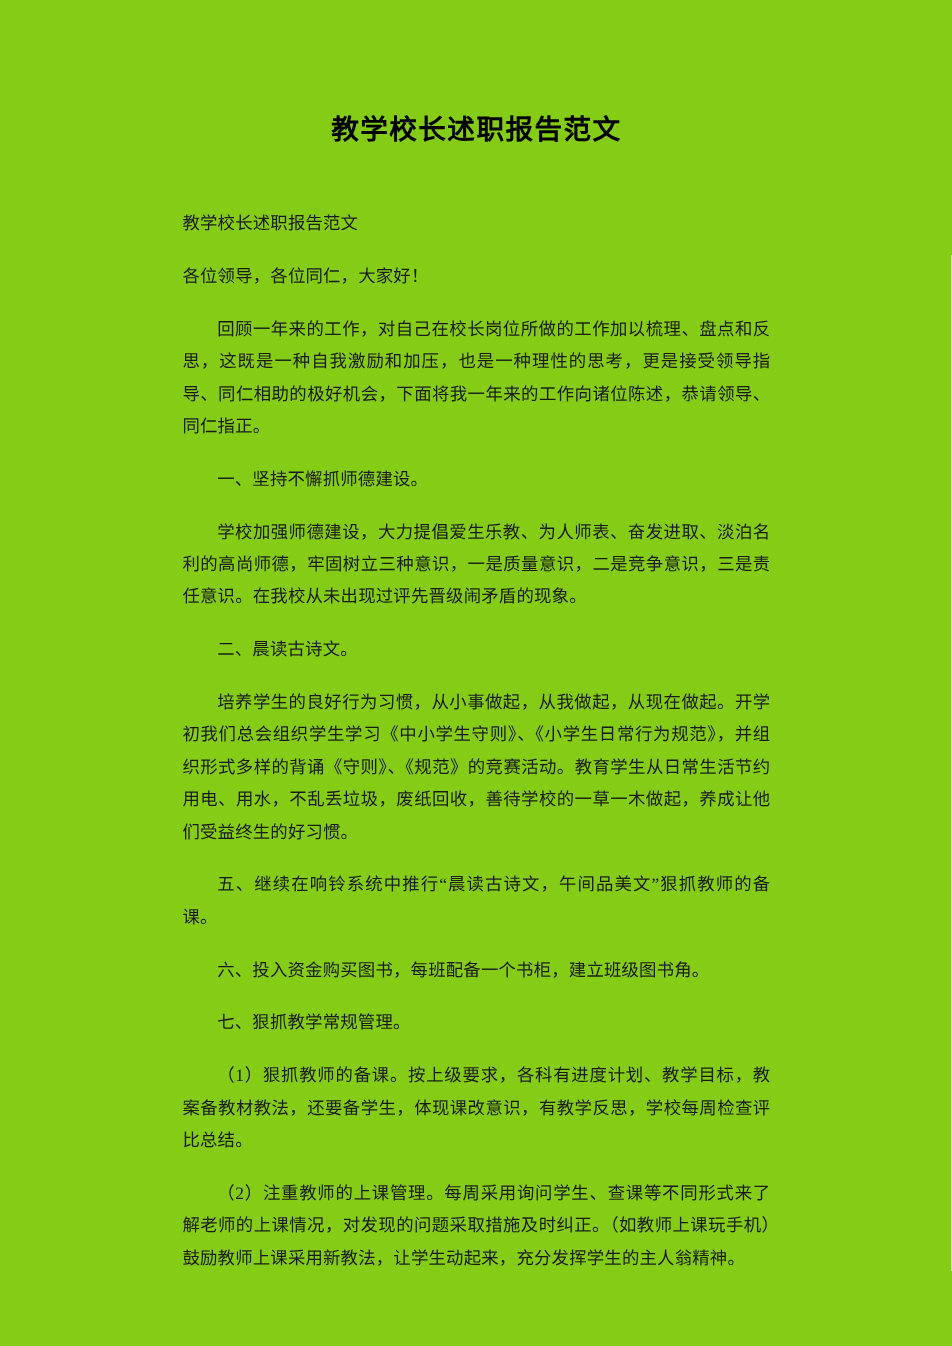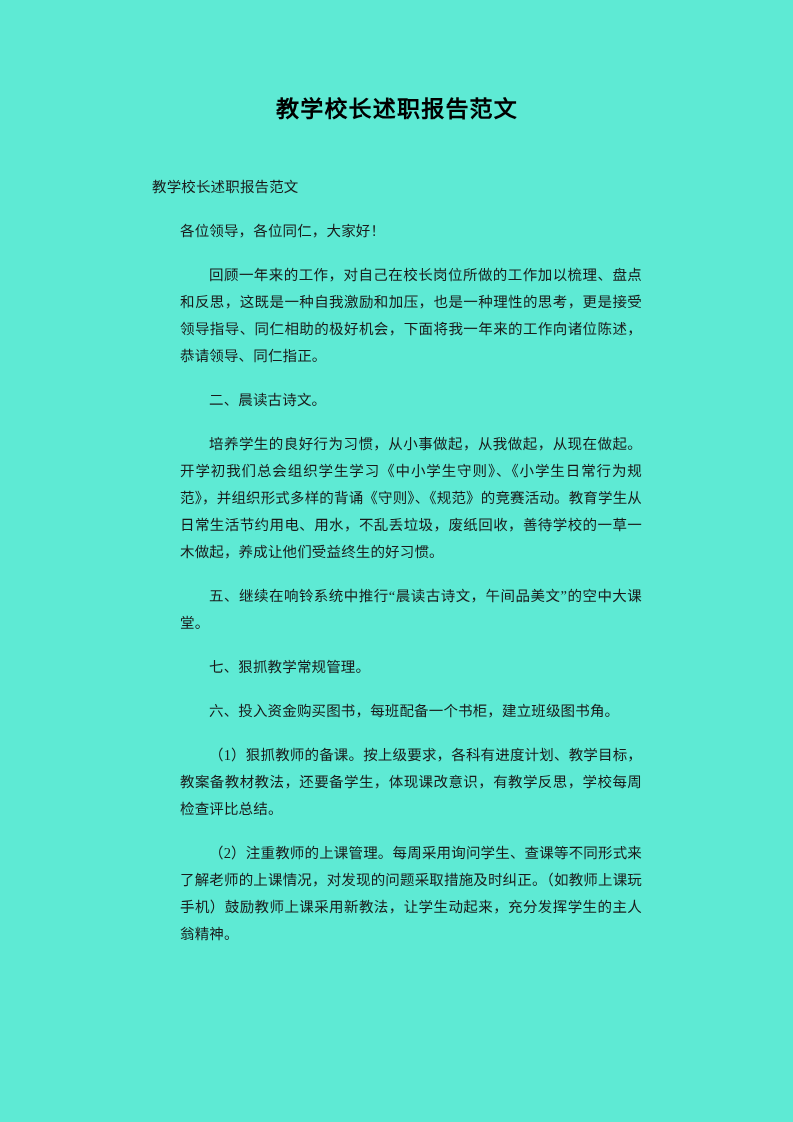--- a/index.html
+++ b/index.html
@@ -9,21 +9,21 @@
     background: #ffffff;
   }
   body {
     font-family: "DejaVu Serif", "Liberation Serif", serif;
   }
   .page {
     position: relative;
     width: 793px;
     height: 1122px;
     margin: 0 auto;
-    background: #5eead4;
+    background: #84cc16;
     overflow: hidden;
     box-sizing: border-box;
   }
   .doc-body {
     position: absolute;
     left: 152px;
     top: 92px;
     width: 490px;
   }
   .doc-title {
@@ -46,21 +46,20 @@
     font-size: 14.5px;
     line-height: 27px;
     color: #1a1a1a;
     text-align: justify;
     text-justify: inter-ideograph;
     letter-spacing: 0.15px;
     font-family: "DejaVu Serif", "Liberation Serif", serif;
   }
   p.para + p.para {
     margin-top: 17px;
-    margin-left: 28px;
   }
   p.indent {
     text-indent: 2em;
     font-family: Liberation Serif, serif;
   }
   p.noindent {
     text-indent: 0;
   }
 </style>
 </head>
@@ -72,33 +71,35 @@
 
     <h1 class="doc-title">教学校长述职报告范文</h1>
 
     <div class="content">
       <p class="para noindent">教学校长述职报告范文</p>
 
       <p class="para noindent">各位领导，各位同仁，大家好！</p>
 
       <p class="para indent">回顾一年来的工作，对自己在校长岗位所做的工作加以梳理、盘点和反思，这既是一种自我激励和加压，也是一种理性的思考，更是接受领导指导、同仁相助的极好机会，下面将我一年来的工作向诸位陈述，恭请领导、同仁指正。</p>
 
+      <p class="para indent">一、坚持不懈抓师德建设。</p>
 
+      <p class="para indent">学校加强师德建设，大力提倡爱生乐教、为人师表、奋发进取、淡泊名利的高尚师德，牢固树立三种意识，一是质量意识，二是竞争意识，三是责任意识。在我校从未出现过评先晋级闹矛盾的现象。</p>
 
       <p class="para indent">二、晨读古诗文。</p>
 
       <p class="para indent">培养学生的良好行为习惯，从小事做起，从我做起，从现在做起。开学初我们总会组织学生学习《中小学生守则》、《小学生日常行为规范》，并组织形式多样的背诵《守则》、《规范》的竞赛活动。教育学生从日常生活节约用电、用水，不乱丢垃圾，废纸回收，善待学校的一草一木做起，养成让他们受益终生的好习惯。</p>
 
 
 
-      <p class="para indent">五、继续在响铃系统中推行“晨读古诗文，午间品美文”的空中大课堂。</p>
+      <p class="para indent">五、继续在响铃系统中推行“晨读古诗文，午间品美文”狠抓教师的备课。</p>
+
+      <p class="para indent">六、投入资金购买图书，每班配备一个书柜，建立班级图书角。</p>
 
       <p class="para indent">七、狠抓教学常规管理。</p>
-
-      <p class="para indent">六、投入资金购买图书，每班配备一个书柜，建立班级图书角。</p>
 
       <p class="para indent">（1）狠抓教师的备课。按上级要求，各科有进度计划、教学目标，教案备教材教法，还要备学生，体现课改意识，有教学反思，学校每周检查评比总结。</p>
 
       <p class="para indent">（2）注重教师的上课管理。每周采用询问学生、查课等不同形式来了解老师的上课情况，对发现的问题采取措施及时纠正。（如教师上课玩手机）鼓励教师上课采用新教法，让学生动起来，充分发挥学生的主人翁精神。</p>
     </div>
 
   </div>
 
 </div>
 

